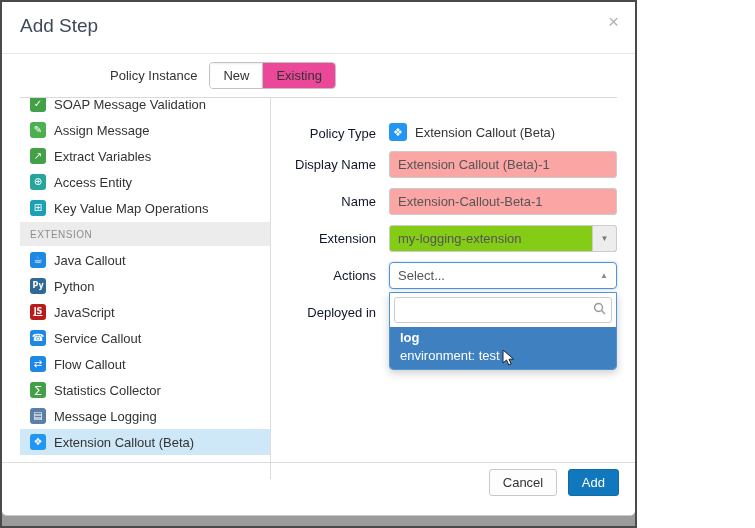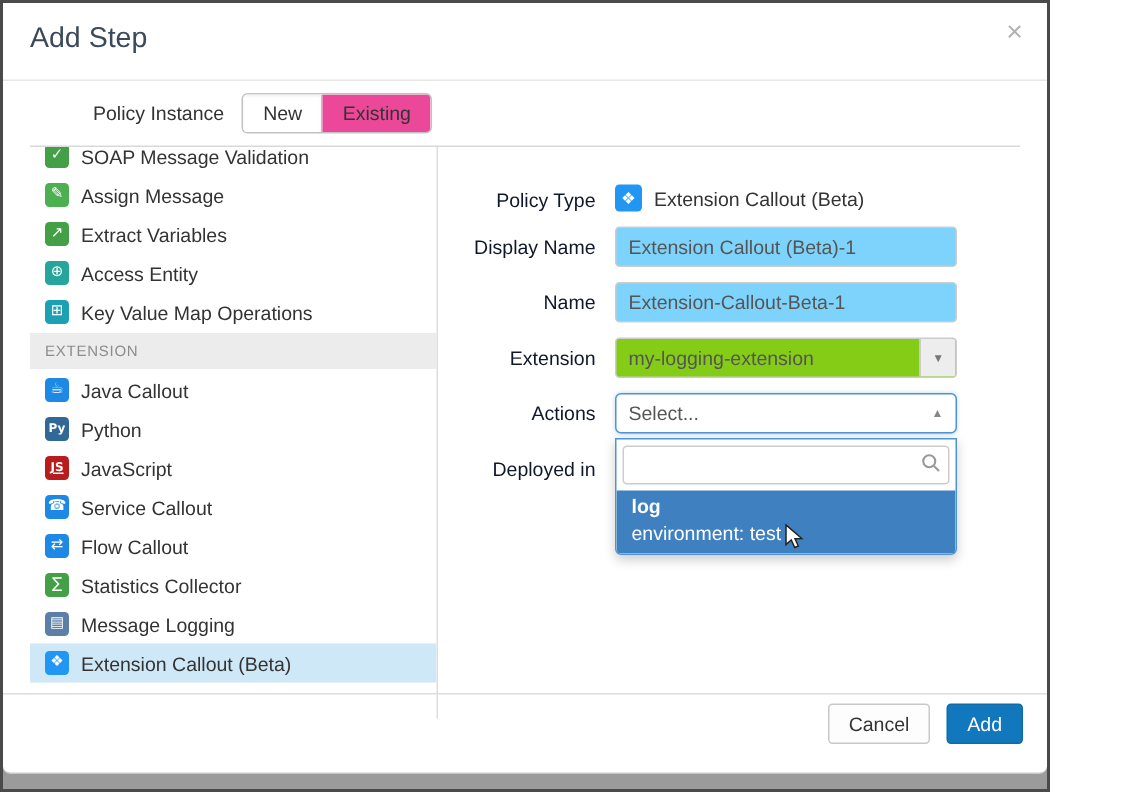--- a/index.html
+++ b/index.html
@@ -2,21 +2,21 @@
 <html><head>
 <meta charset="utf-8">
 <style>
   * { box-sizing: border-box; margin: 0; padding: 0; }
   html,body { width:755px; height:528px; }
   body {
     font-family: "Liberation Sans", "DejaVu Sans", sans-serif;
     font-size: 13px; color:#333;
   }
   .screen {
-    width:700px; height:528px;
+    width:637px; height:528px;
     border:2px solid #4a4a4a;
     background:#9b9b9b;
     position:relative; overflow:hidden;
   }
   .modal {
     position:absolute; top:0; left:0; right:0;
     height:514px; background:#fff;
     border-bottom:1px solid #c9c9c9;
     border-radius:0 0 5px 5px;
   }
@@ -25,21 +25,21 @@
   .modal-title {
     position:absolute; left:18px; top:13px;
     font-size:19px; color:#3b4a5a; font-weight:400;
   }
   .close-x {
     position:absolute; right:16px; top:10px;
     font-size:19px; color:#b3b3b3; cursor:pointer; line-height:1;
   }
   
   .pi-row { height:43px; display:flex; align-items:center; padding-left:60px; }
-  .pi-label { margin-right:12px; color:#333; }
+  .pi-label { margin-right:12px; color:#333;margin-left:48px; }
   .btn-group { display:inline-flex; border:1px solid #c2c2c2; border-radius:4px; overflow:hidden;align-items:flex-end; }
   .btn-toggle { padding:5px 13px; font-size:13px; background:#ec4899; color:#333; border:none; cursor:pointer; font-family:inherit; }
   .btn-toggle.active { background:#fff; border-right:1px solid #c2c2c2; box-shadow:inset 0 1px 2px rgba(0,0,0,.08); }
   
   .content { margin:0 18px; border-top:1px solid #d9d9d9; display:flex; height:382px; }
   .policy-list { width:272px; border-right:1px solid #ddd; overflow:hidden; }
   .pl-item {
     display:flex; align-items:center; height:26px; padding:0 10px;
     cursor:pointer; white-space:nowrap;
   }
@@ -72,21 +72,21 @@
   .f-row { display:flex; margin-bottom:10px; }
   .f-label { width:105px; text-align:right; margin-right:13px; padding-top:6px; color:#0f172a; flex:0 0 105px; }
   .f-static { display:flex; align-items:center; padding-top:3px; }
   .ptype-icon {
     width:18px; height:18px; border-radius:3px; background:#2196f3; color:#fff;
     display:inline-flex; align-items:center; justify-content:center;
     font-size:11px; margin-right:8px; font-family:"DejaVu Sans", sans-serif;
   }
   .f-input {
     width:228px; height:27px; border:1px solid #ccc; border-radius:3px;
-    padding:0 8px; font-size:13px; color:#555; font-family:inherit; background:#7dd3fc;
+    padding:0 8px; font-size:13px; color:#555; font-family:inherit; background:#fca5a5;
   }
   .select-box {
     width:228px; height:27px; border:1px solid #ccc; border-radius:3px;
     display:flex; align-items:center; background:#84cc16; cursor:pointer; overflow:hidden;
   }
   .select-text { flex:1; padding:0 8px; color:#555; }
   .select-caret-box {
     width:24px; height:100%; background:#ededed; border-left:1px solid #ccc;
     display:flex; align-items:center; justify-content:center; color:#777; font-size:8px;
   }

